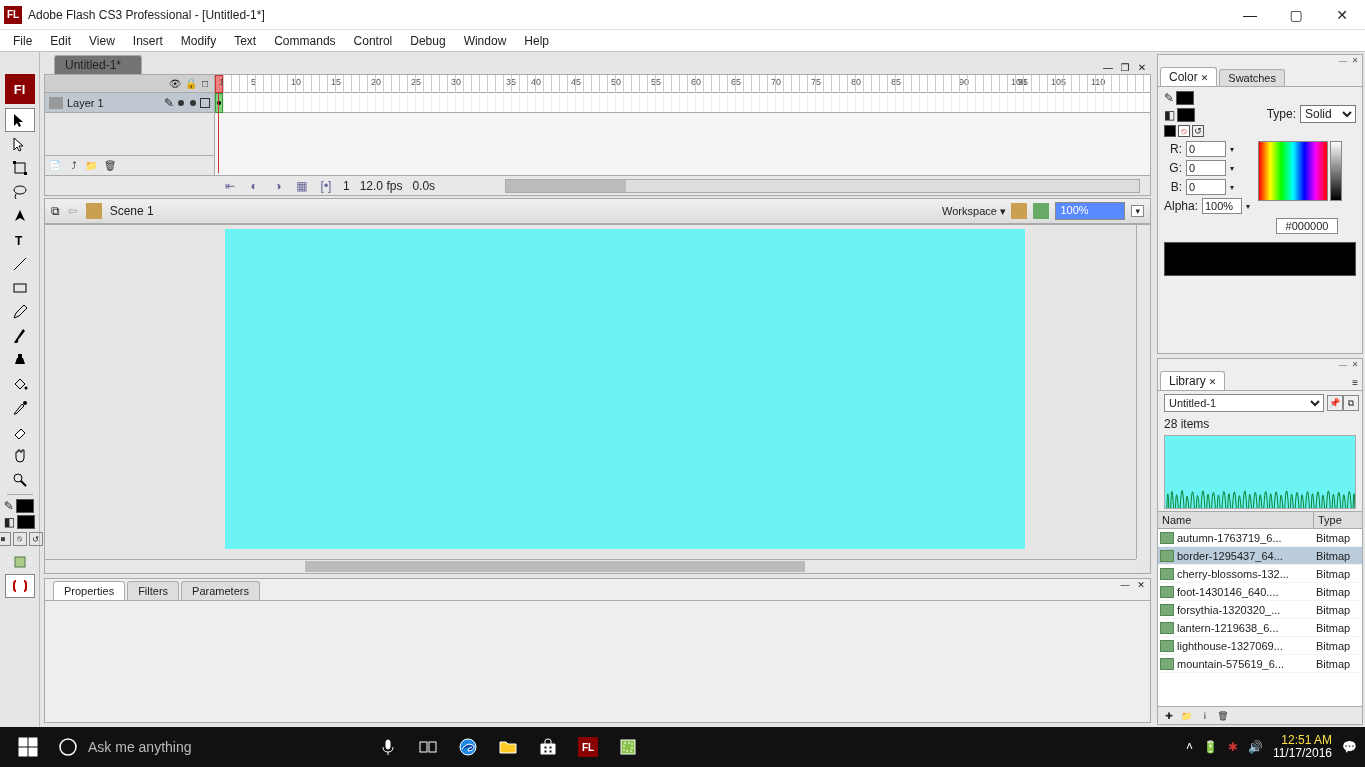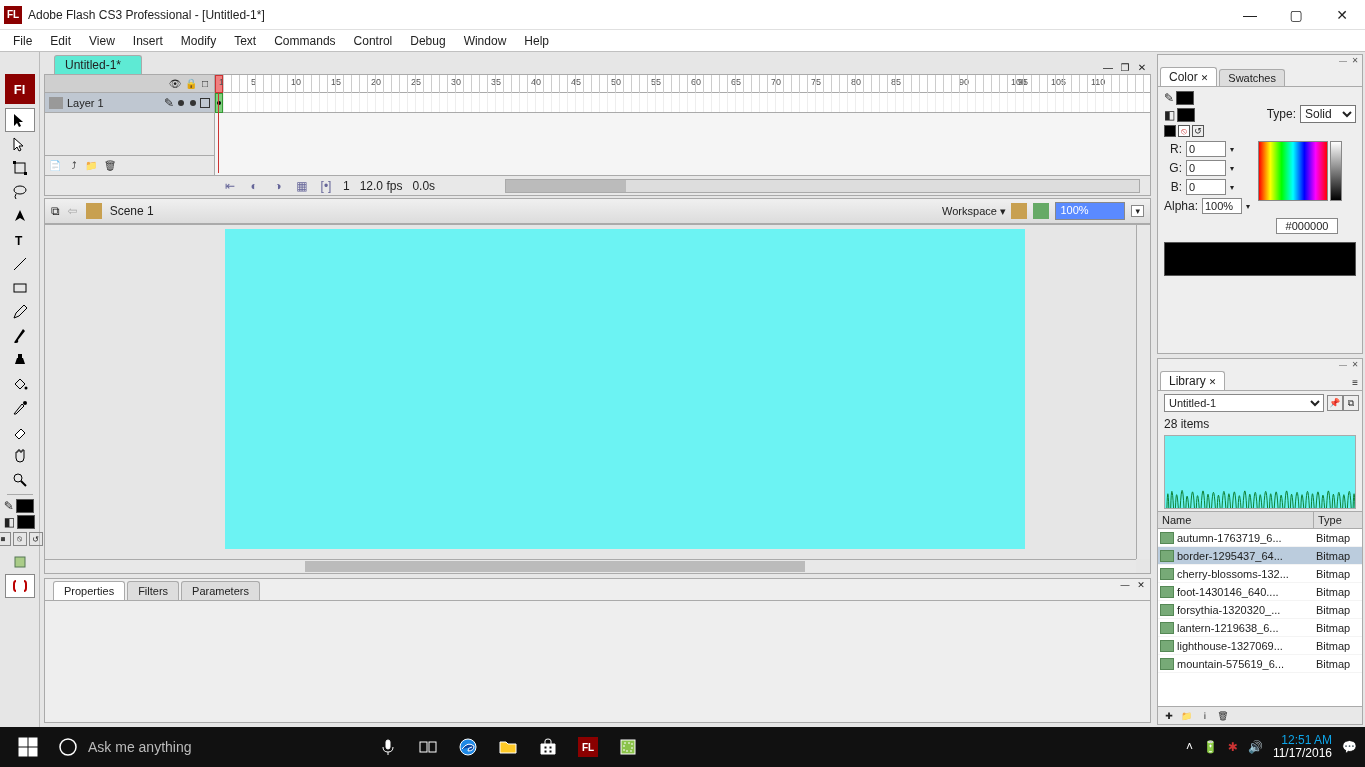--- a/index.html
+++ b/index.html
@@ -29,21 +29,21 @@
 .toolcol .swatches { display:flex; flex-direction:column; gap:2px; margin-top:2px; }
 .toolcol .sw { width:18px; height:14px; border:1px solid #555; }
 .toolcol .smallrow { display:flex; gap:2px; }
 .toolcol .mini { width:14px; height:14px; border:1px solid #888; font-size:8px; display:flex; align-items:center; justify-content:center; }
 
 
 .centercol { flex:1; display:flex; flex-direction:column; min-width:0; position:relative; }
 
 
 .doctabs { height:22px; background:#e6e6e6; display:flex; align-items:flex-end; padding-left:14px; }
-.doctab { background:#5eead4; border:1px solid #aaa; border-bottom:none; padding:2px 20px 2px 10px; font-size:11px; position:relative; border-radius:3px 3px 0 0; }
+.doctab { background:#737373; border:1px solid #aaa; border-bottom:none; padding:2px 20px 2px 10px; font-size:11px; position:relative; border-radius:3px 3px 0 0; }
 .doctabs .docwin { margin-left:auto; display:flex; padding-right:6px; gap:3px; }
 .doctabs .docwin div { width:14px; height:14px; font-size:10px; display:flex;align-items:center;justify-content:center; }
 
 
 .timeline { border:1px solid #aaa; background:#f5f5f5; margin:0 4px; display:flex; flex-direction:column; }
 .timeline .tl-top { display:flex; height:100px; }
 .layers { width:170px; border-right:1px solid #aaa; background:#e8e8e8; display:flex; flex-direction:column; }
 .layers .layerhdr { height:18px; background:#cfcfcf; border-bottom:1px solid #aaa; display:flex; align-items:center; justify-content:flex-end; gap:4px; padding-right:6px; }
 .layers .layerhdr span { font-size:10px; }
 .layerrow { height:20px; background:#bfc7d1; border-bottom:1px solid #aaa; display:flex; align-items:center; gap:4px; padding:0 4px; }
@@ -324,21 +324,21 @@
         <div class="frames">
           <div class="ruler" id="ruler">
             <div class="playhead"></div>
           <div class="ticknum" style="left: 4px;">1</div>
               <div class="ticknum" style="left: 36px;">5</div>
               <div class="ticknum" style="left: 76px;">10</div>
               <div class="ticknum" style="left: 116px;">15</div>
               <div class="ticknum" style="left: 156px;">20</div>
               <div class="ticknum" style="left: 196px;">25</div>
               <div class="ticknum" style="left: 236px;">30</div>
-              <div class="ticknum" style="left: 276px;">35</div>
+              <div class="ticknum" style="left: 291px;">35</div>
               <div class="ticknum" style="left: 316px;">40</div>
               <div class="ticknum" style="left: 356px;">45</div>
               <div class="ticknum" style="left: 396px;">50</div>
               <div class="ticknum" style="left: 436px;">55</div>
               <div class="ticknum" style="left: 476px;">60</div>
               <div class="ticknum" style="left: 516px;">65</div>
               <div class="ticknum" style="left: 556px;">70</div>
               <div class="ticknum" style="left: 596px;">75</div>
               <div class="ticknum" style="left: 636px;">80</div>
               <div class="ticknum" style="left: 676px;">85</div>
@@ -842,18 +842,18 @@
         <rect x="3" y="3" width="14" height="14" fill="#8bc34a"></rect>
         <rect x="6" y="6" width="8" height="8" fill="none" stroke="#fff" stroke-dasharray="2"></rect>
       </svg>
     </div>
   <div class="tray">
     <span style="color:#fff">˄</span>
     <span style="color:#fff">🔋</span>
     <span style="color:#c33">✱</span>
     <span style="color:#fff">🔊</span>
     <div class="clock">
-      <div style="color:#0ea5e9">12:51 AM</div>
+      <div style="color:#fde047">12:51 AM</div>
       <div style="color:#fff">11/17/2016</div>
     </div>
     <span style="color:#fff">💬</span>
   </div>
 </div>
 
 </body></html>

